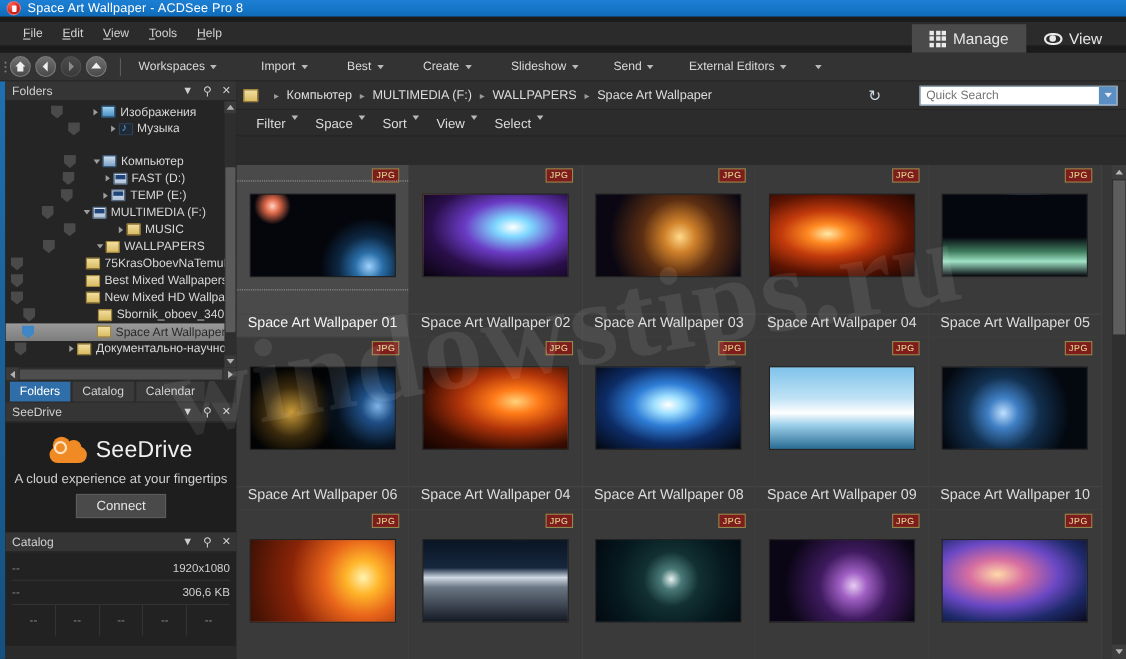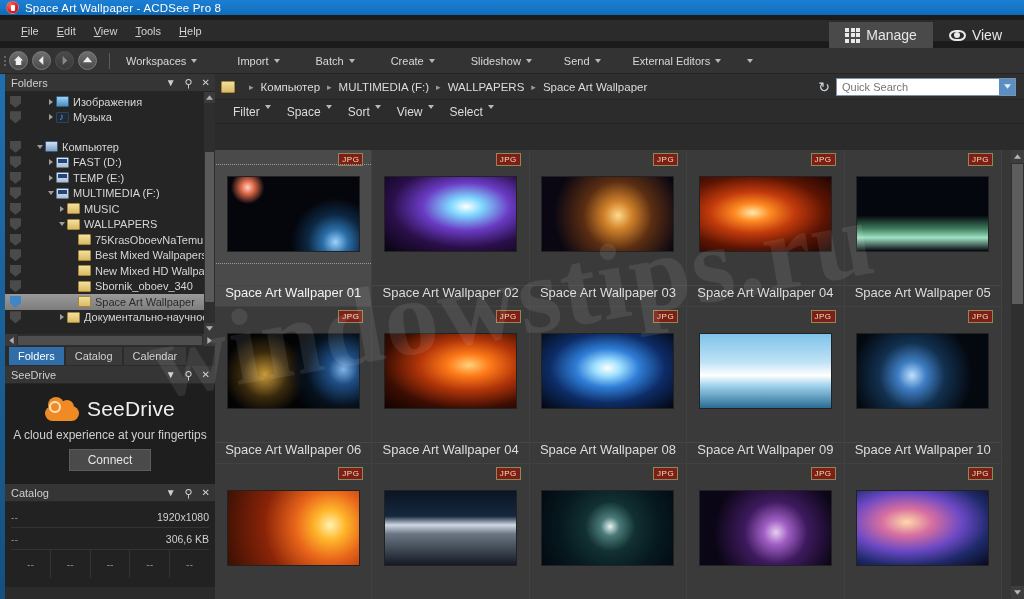--- a/index.html
+++ b/index.html
@@ -107,21 +107,21 @@
   }
   .panel-head .hdr-btns { position:absolute; right:5px; top:0; height:18px; display:flex; align-items:center; gap:9px; }
   .hbtn { color:#cfcfcf; font-size:10px; line-height:1; cursor:default; }
   .hbtn.pin { font-size:11px; }
 
   .tree {
     position:relative; background:#252525; overflow:hidden;
   }
   .tree-row {
     height:15.5px; display:flex; align-items:center; position:relative;
-    font-size:11px; color:#d6d6d6; white-space:nowrap;
+    font-size:11px; color:#d6d6d6; white-space:nowrap;justify-content:center;
   }
   .tree-row.sel { background: linear-gradient(to bottom,#9a9a9a,#7d7d7d); color:#2a2a2a; }
   .badge {
     width:11px; height:12px; flex:none; margin-left:5px; margin-right:3px;
     background:#4a4a4a; clip-path: polygon(0 0,100% 0,100% 62%,50% 100%,0 62%);
   }
   .badge.blue { background:#3f86c6; }
   .tw { width:10px; flex:none; display:flex; align-items:center; justify-content:center; }
   .tw i { width:0;height:0;border-top:3.5px solid transparent;border-bottom:3.5px solid transparent;
           border-left:4.5px solid #9d9d9d; display:block; }
@@ -195,21 +195,21 @@
   .crumb-folder {
     width:14px;height:12px;background:linear-gradient(to bottom,#f2dfa0,#d9bb62);
     border:1px solid #a4873b; border-radius:1px; margin-right:7px; flex:none;
   }
   .crumb { font-size:11.5px; color:#dcdcdc; }
   .crumb-sep { margin:0 7px; color:#9b9b9b; font-size:9px; }
   .crumb-actions { margin-left:auto; display:flex; align-items:center; gap:6px; padding-right:8px; }
   .refresh { color:#cfd8e2; font-size:14px; }
   .qsearch {
     width:180px; height:18px; background:#ffffff; border:1px solid #7a93ab;
-    display:flex; align-items:center;
+    display:flex; align-items:center;margin-left:29px;
   }
   .qsearch input {
     flex:1; border:0; outline:0; background:transparent; font-size:11px;
     color:#555; padding-left:5px; font-family:"Liberation Sans", sans-serif;
   }
   .qsearch .drop { width:16px; height:16px; background:#5b8fc4; display:flex;align-items:center;justify-content:center; }
 
   .filterbar {
     height:24px; background:#2c2c2c; display:flex; align-items:center; padding-left:10px;
     border-bottom:1px solid #242424;
@@ -329,21 +329,21 @@
         <span>Workspaces</span>
         <span class="caret"></span>
       </div>
     <div style="width:24px"></div>
     <div class="tb-menu">
         <span>Import</span>
         <span class="caret"></span>
       </div>
     <div style="width:20px"></div>
     <div class="tb-menu">
-        <span>Batch</span>
+        <span>Best</span>
         <span class="caret"></span>
       </div>
     <div style="width:20px"></div>
     <div class="tb-menu">
         <span>Create</span>
         <span class="caret"></span>
       </div>
     <div style="width:20px"></div>
     <div class="tb-menu">
         <span>Slideshow</span>

